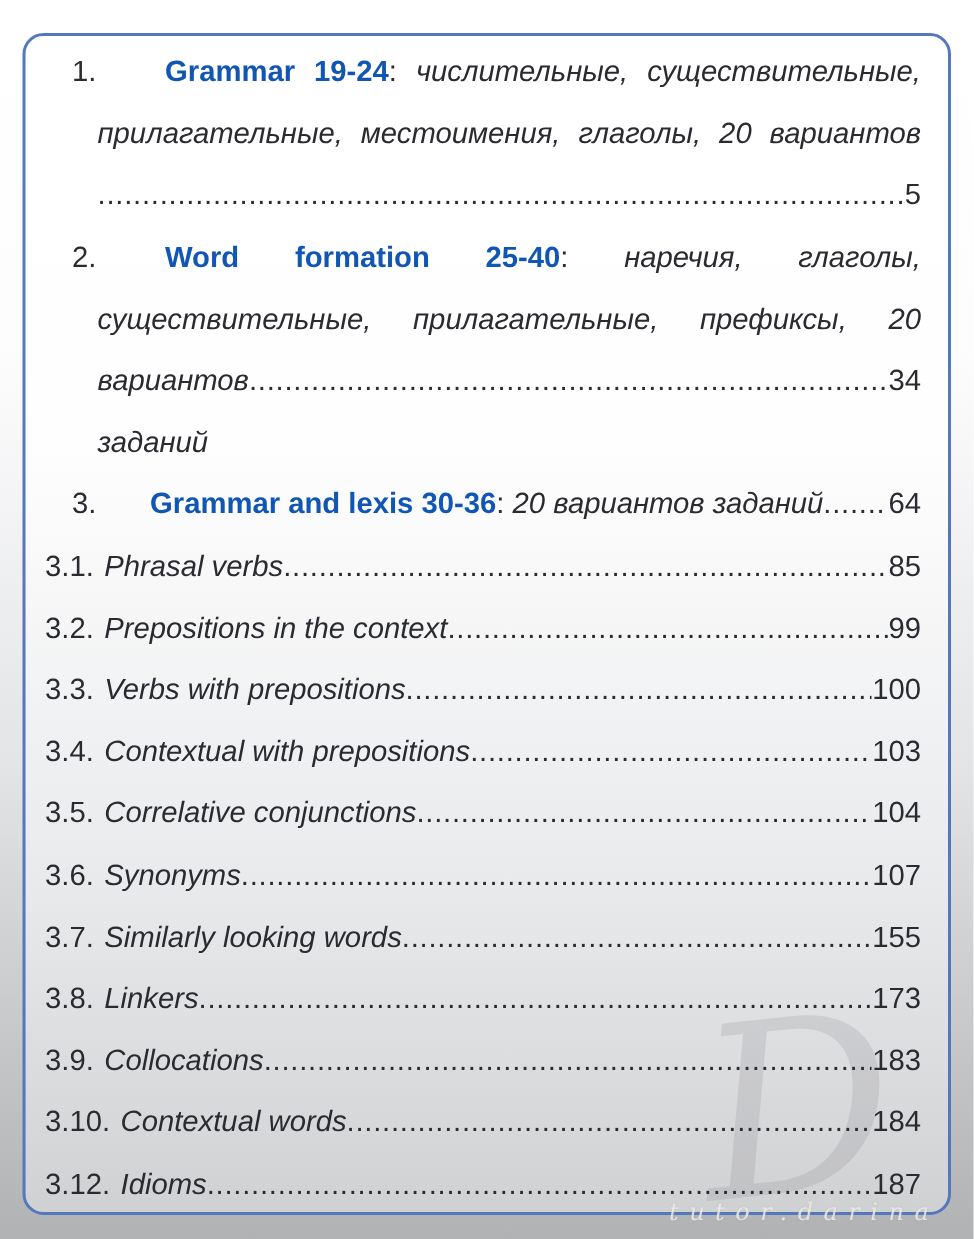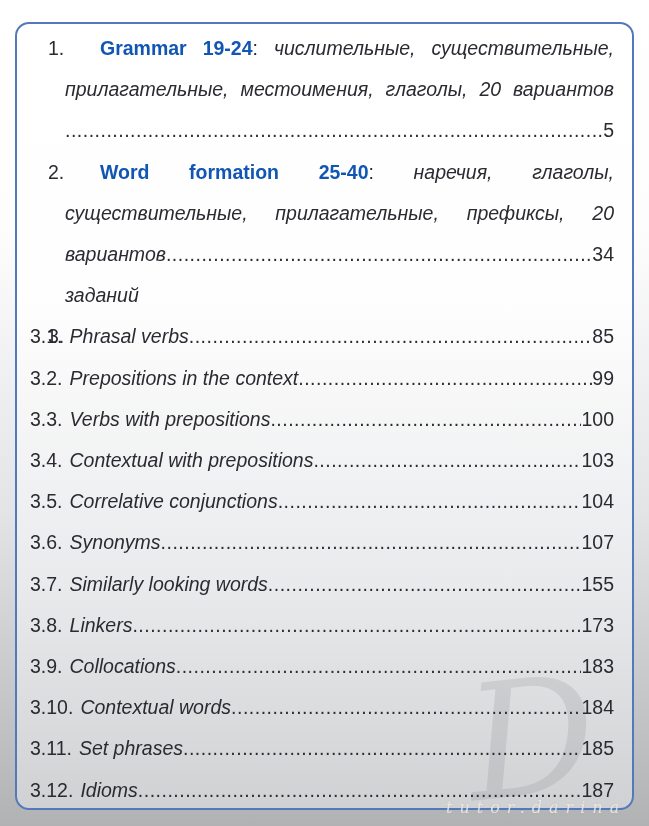--- a/index.html
+++ b/index.html
@@ -42,21 +42,21 @@
     position: absolute;
     left: 18px;
     top: 0;
     line-height: 41.2px;
     font-style: normal;
   }
   .jline {
     text-align: justify;
     text-align-last: justify;
   }
-  .first-line { margin-left: 35px; }
+  .first-line { margin-left: 45px; }
   .entry-title {
     color: #1156b3;
     font-weight: 700;
     font-style: normal;
   }
   .colon { font-style: normal; }
   .ital { font-style: italic; }
   .tail-line {
     display: flex;
     align-items: baseline;
@@ -154,20 +154,25 @@
       <div class="row jline ital">существительные, прилагательные, префиксы, 20</div>
       <div class="row tail-line">
         <span class="ital">вариантов заданий</span>
         <span class="leader"></span>
         <span class="page-num">34</span>
       </div>
     </div>
 
     <div class="main-item">
       <span class="main-num">3.</span>
+      <div class="row single-line">
+        <span style="flex:0 0 auto;"><span class="entry-title">Grammar and lexis 30-36</span><span class="colon">:</span> <span class="ital">20 вариантов заданий</span></span>
+        <span class="leader"></span>
+        <span class="page-num">64</span>
+      </div>
     </div>
 
     <div class="sub-row">
       <span class="sub-num">3.1.</span>
       <span class="sub-label">Phrasal verbs</span>
       <span class="leader"></span>
       <span class="page-num">85</span>
     </div>
     <div class="sub-row">
       <span class="sub-num">3.2.</span>
@@ -217,26 +222,20 @@
       <span class="leader"></span>
       <span class="page-num">183</span>
     </div>
     <div class="sub-row">
       <span class="sub-num">3.10.</span>
       <span class="sub-label">Contextual words</span>
       <span class="leader"></span>
       <span class="page-num">184</span>
     </div>
     <div class="sub-row">
-      <span class="sub-num">3.11.</span>
-      <span class="sub-label">Set phrases</span>
-      <span class="leader"></span>
-      <span class="page-num">185</span>
-    </div>
-    <div class="sub-row">
       <span class="sub-num">3.12.</span>
       <span class="sub-label">Idioms</span>
       <span class="leader"></span>
       <span class="page-num">187</span>
     </div>
 
   </div>
 </div>
 
 <div class="wm-text">tutor.darina</div>

